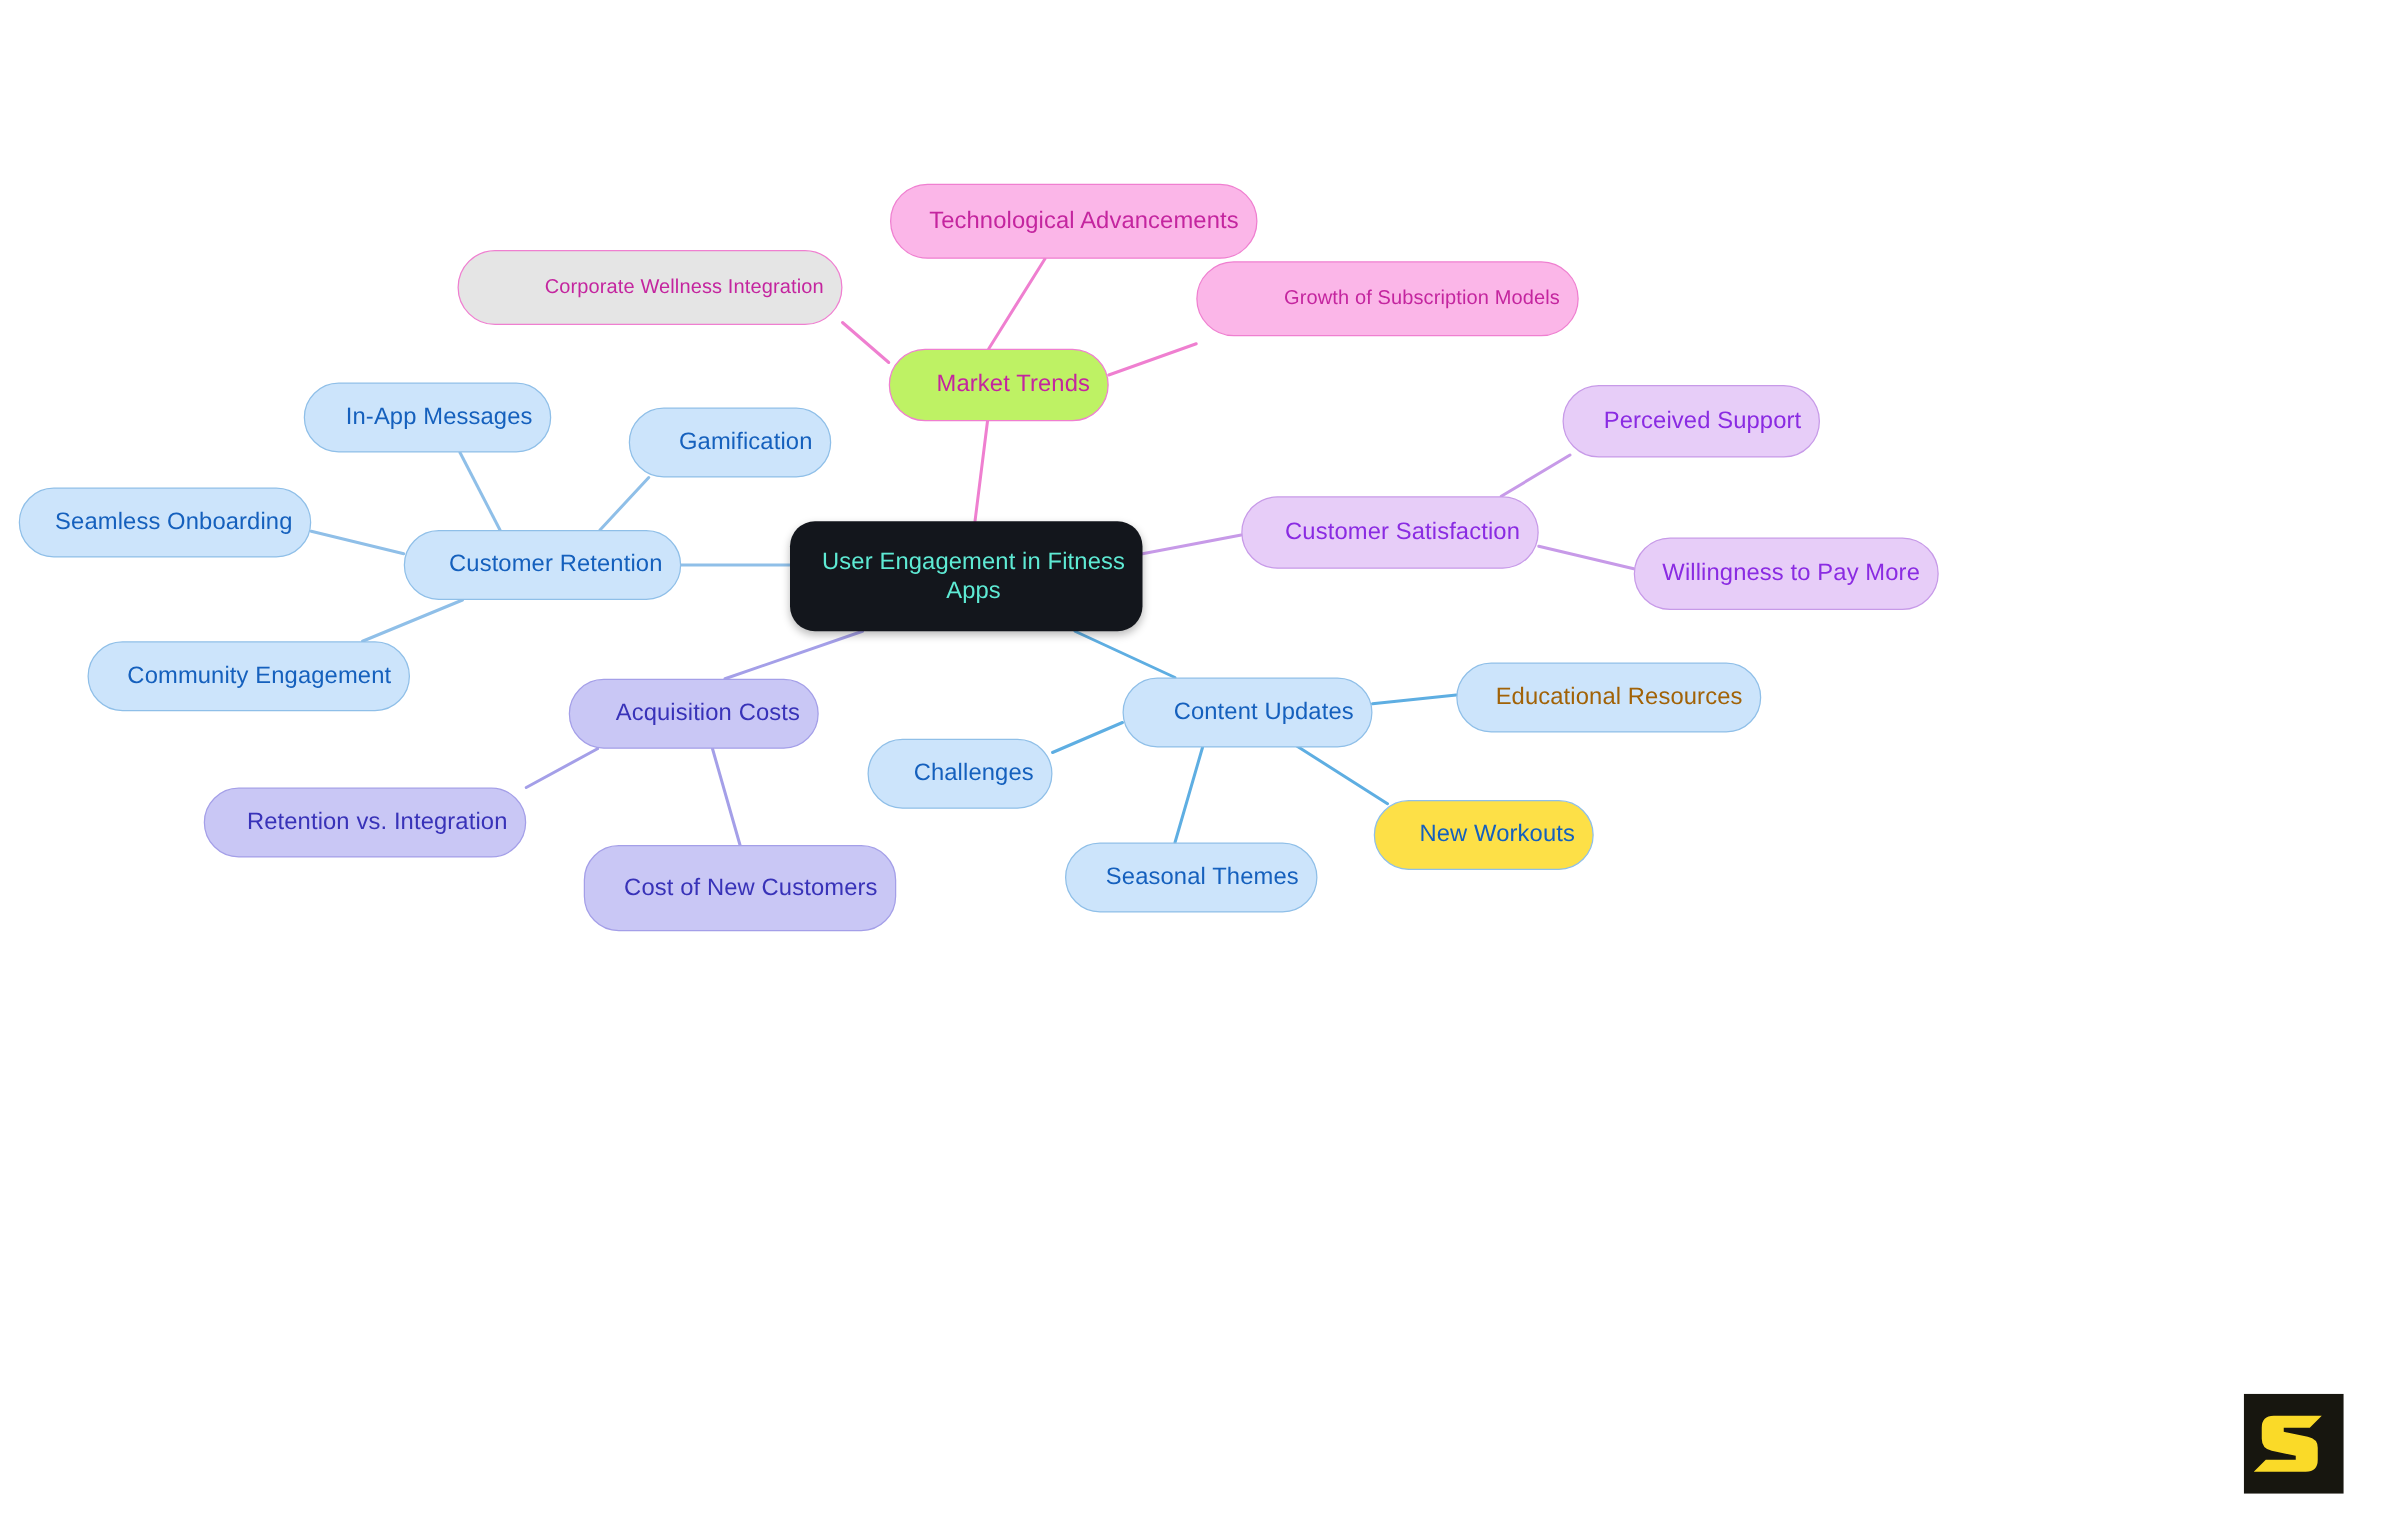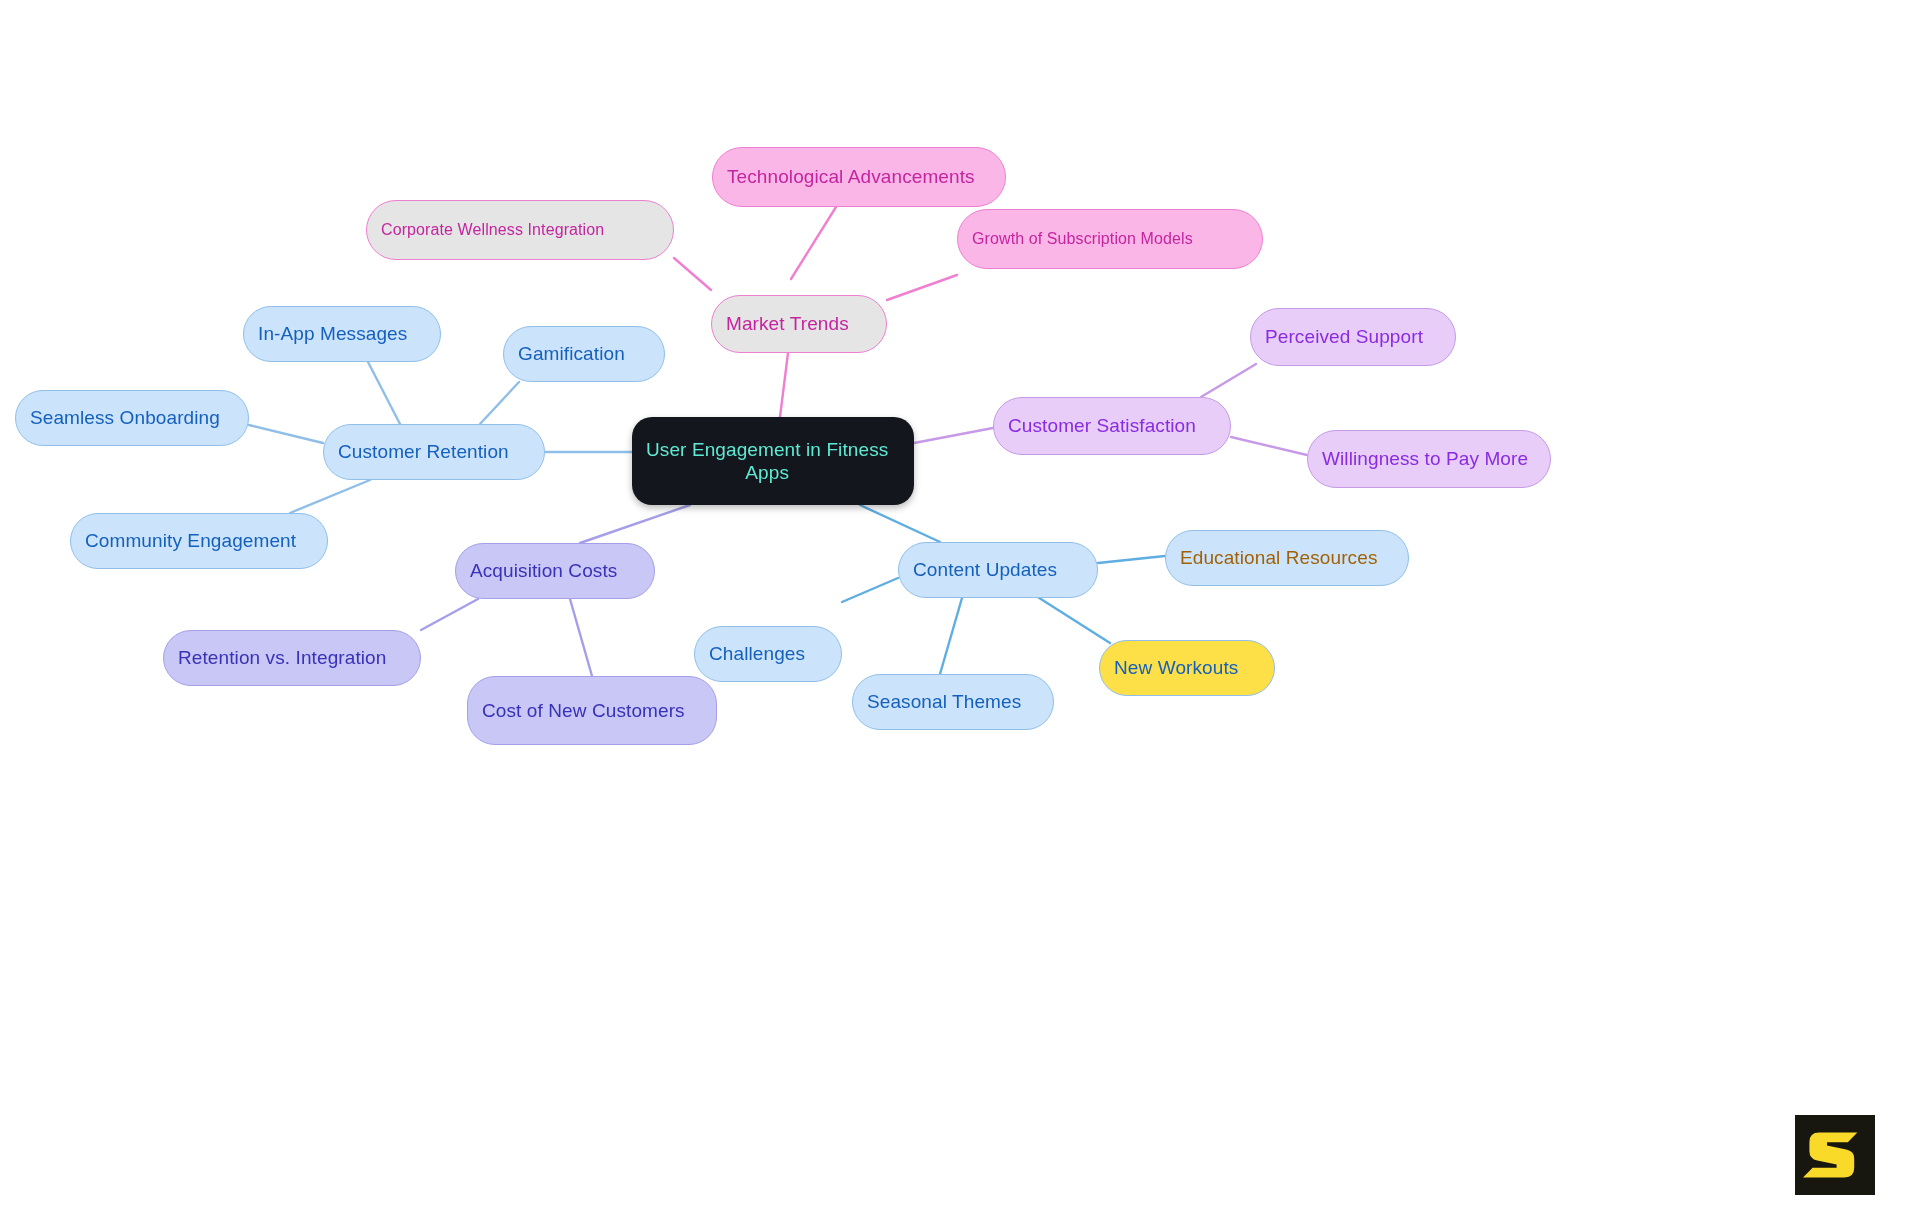--- a/index.html
+++ b/index.html
@@ -22,21 +22,21 @@
     left: 0;
     top: 0;
     width: 1920px;
     height: 1215px;
   }
   .node {
     position: absolute;
     box-sizing: border-box;
     display: flex;
     align-items: center;
-    justify-content: flex-start;
+    justify-content: flex-end;
     text-align: center;
     border-radius: 22px;
     border-width: 1.5px;
     border-style: solid;
     line-height: 1.22;
     white-space: pre-line;
     padding: 0 14px;
     letter-spacing: 0.1px;
   }
   .node.root {
@@ -75,38 +75,38 @@
       <line x1="860" y1="505" x2="940" y2="542" stroke="#5eaee2" stroke-width="2.4" stroke-linecap="round"></line>
       <line x1="1098" y1="563" x2="1165" y2="556" stroke="#5eaee2" stroke-width="2.4" stroke-linecap="round"></line>
       <line x1="898" y1="578" x2="842" y2="602" stroke="#5eaee2" stroke-width="2.4" stroke-linecap="round"></line>
       <line x1="1033" y1="594" x2="1110" y2="643" stroke="#5eaee2" stroke-width="2.4" stroke-linecap="round"></line>
       <line x1="962" y1="598" x2="940" y2="674" stroke="#5eaee2" stroke-width="2.4" stroke-linecap="round"></line>
     </svg>
 
   <div id="node-layer">
       <div class="node root" style="left: 632px; top: 417px; width: 282px; height: 88px; background: rgb(19, 22, 28); border-color: rgb(19, 22, 28); color: #5eead4; font-size: 19px; border-radius: 20px;"><span>User Engagement in Fitness
 Apps</span></div>
-      <div class="node" style="left: 711px; top: 279px; width: 176px; height: 58px; background: #e5e5e5; border-color: rgb(239, 127, 208); color: rgb(196, 37, 159); font-size: 19px; border-radius: 29px; margin-top: 16px;"><span>Market Trends</span></div>
+      <div class="node" style="left: 711px; top: 279px; width: 176px; height: 58px; background: #bef264; border-color: rgb(239, 127, 208); color: rgb(196, 37, 159); font-size: 19px; border-radius: 29px;"><span>Market Trends</span></div>
       <div class="node" style="left: 712px; top: 147px; width: 294px; height: 60px; background: rgb(251, 182, 232); border-color: rgb(239, 127, 208); color: rgb(196, 37, 159); font-size: 19px; border-radius: 30px;"><span>Technological Advancements</span></div>
       <div class="node" style="left: 366px; top: 200px; width: 308px; height: 60px; background: #e5e5e5; border-color: rgb(239, 127, 208); color: rgb(196, 37, 159); font-size: 16px; border-radius: 30px;"><span>Corporate Wellness Integration</span></div>
       <div class="node" style="left: 957px; top: 209px; width: 306px; height: 60px; background: rgb(251, 182, 232); border-color: rgb(239, 127, 208); color: rgb(196, 37, 159); font-size: 16px; border-radius: 30px;"><span>Growth of Subscription Models</span></div>
       <div class="node" style="left: 993px; top: 397px; width: 238px; height: 58px; background: rgb(231, 205, 248); border-color: rgb(199, 154, 232); color: rgb(138, 43, 226); font-size: 19px; border-radius: 29px;"><span>Customer Satisfaction</span></div>
       <div class="node" style="left: 1250px; top: 308px; width: 206px; height: 58px; background: rgb(231, 205, 248); border-color: rgb(199, 154, 232); color: rgb(138, 43, 226); font-size: 19px; border-radius: 29px;"><span>Perceived Support</span></div>
       <div class="node" style="left: 1307px; top: 430px; width: 244px; height: 58px; background: rgb(231, 205, 248); border-color: rgb(199, 154, 232); color: rgb(138, 43, 226); font-size: 19px; border-radius: 29px;"><span>Willingness to Pay More</span></div>
       <div class="node" style="left: 323px; top: 424px; width: 222px; height: 56px; background: rgb(204, 228, 251); border-color: rgb(143, 191, 232); color: rgb(21, 96, 189); font-size: 19px; border-radius: 28px;"><span>Customer Retention</span></div>
       <div class="node" style="left: 243px; top: 306px; width: 198px; height: 56px; background: rgb(204, 228, 251); border-color: rgb(143, 191, 232); color: rgb(21, 96, 189); font-size: 19px; border-radius: 28px;"><span>In-App Messages</span></div>
       <div class="node" style="left: 503px; top: 326px; width: 162px; height: 56px; background: rgb(204, 228, 251); border-color: rgb(143, 191, 232); color: rgb(21, 96, 189); font-size: 19px; border-radius: 28px;"><span>Gamification</span></div>
       <div class="node" style="left: 15px; top: 390px; width: 234px; height: 56px; background: rgb(204, 228, 251); border-color: rgb(143, 191, 232); color: rgb(21, 96, 189); font-size: 19px; border-radius: 28px;"><span>Seamless Onboarding</span></div>
       <div class="node" style="left: 70px; top: 513px; width: 258px; height: 56px; background: rgb(204, 228, 251); border-color: rgb(143, 191, 232); color: rgb(21, 96, 189); font-size: 19px; border-radius: 28px;"><span>Community Engagement</span></div>
       <div class="node" style="left: 455px; top: 543px; width: 200px; height: 56px; background: rgb(201, 199, 245); border-color: rgb(164, 159, 232); color: rgb(56, 50, 184); font-size: 19px; border-radius: 28px;"><span>Acquisition Costs</span></div>
       <div class="node" style="left: 163px; top: 630px; width: 258px; height: 56px; background: rgb(201, 199, 245); border-color: rgb(164, 159, 232); color: rgb(56, 50, 184); font-size: 19px; border-radius: 28px;"><span>Retention vs. Integration</span></div>
       <div class="node" style="left: 467px; top: 676px; width: 250px; height: 69px; background: rgb(201, 199, 245); border-color: rgb(164, 159, 232); color: rgb(56, 50, 184); font-size: 19px; border-radius: 28px;"><span>Cost of New Customers</span></div>
       <div class="node" style="left: 898px; top: 542px; width: 200px; height: 56px; background: rgb(204, 228, 251); border-color: rgb(143, 191, 232); color: rgb(21, 96, 189); font-size: 19px; border-radius: 28px;"><span>Content Updates</span></div>
       <div class="node" style="left: 1165px; top: 530px; width: 244px; height: 56px; background: rgb(204, 228, 251); border-color: rgb(143, 191, 232); color: #a16207; font-size: 19px; border-radius: 28px;"><span>Educational Resources</span></div>
-      <div class="node" style="left: 694px; top: 591px; width: 148px; height: 56px; background: rgb(204, 228, 251); border-color: rgb(143, 191, 232); color: rgb(21, 96, 189); font-size: 19px; border-radius: 28px; margin-top: 35px;"><span>Challenges</span></div>
+      <div class="node" style="left: 694px; top: 591px; width: 148px; height: 56px; background: rgb(204, 228, 251); border-color: rgb(143, 191, 232); color: rgb(21, 96, 189); font-size: 19px; border-radius: 28px;"><span>Challenges</span></div>
       <div class="node" style="left: 1099px; top: 640px; width: 176px; height: 56px; background: #fde047; border-color: rgb(143, 191, 232); color: rgb(21, 96, 189); font-size: 19px; border-radius: 28px;"><span>New Workouts</span></div>
       <div class="node" style="left: 852px; top: 674px; width: 202px; height: 56px; background: rgb(204, 228, 251); border-color: rgb(143, 191, 232); color: rgb(21, 96, 189); font-size: 19px; border-radius: 28px;"><span>Seasonal Themes</span></div>
     </div>
 
   <div id="logo" style="left: 1795px; top: 1115px; width: 80px; height: 80px;">
     <svg width="100%" height="100%" viewBox="0 0 100 100">
       <rect id="logo-bg-rect" x="0" y="0" width="100" height="100" fill="#17160f"></rect>
       <path id="logo-mark-path" d="M78 22 L30 22 Q18 22 18 34 L18 45 Q18 55 28 57 L52 62 L52 66 L22 66 L10 78 L62 78 Q74 78 74 66 L74 54 Q74 45 64 43 L40 38 L40 34 L66 34 Z" fill="#fada28"></path>
     </svg>
   </div>

